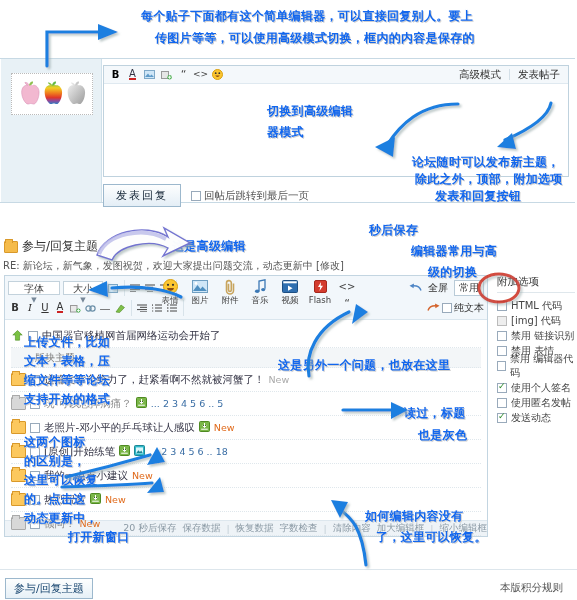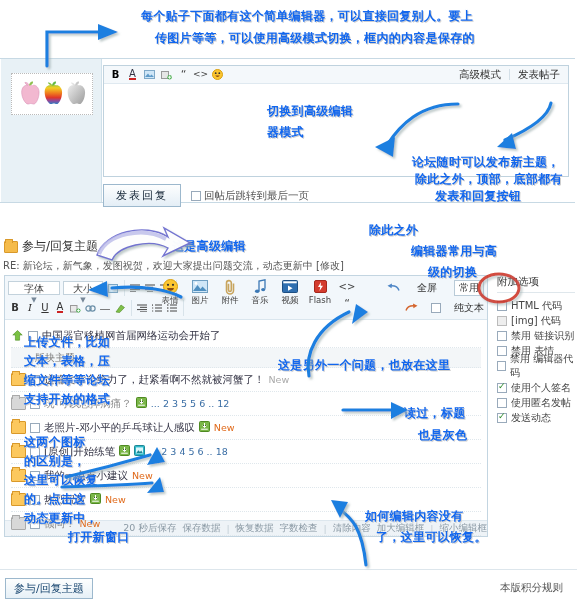--- a/index.html
+++ b/index.html
@@ -113,21 +113,21 @@
   .ic{
     width:14px;height:14px;margin-right:1px;display:flex;
     align-items:center;justify-content:center;font-size:10px;color:#333;
     line-height:1;cursor:pointer;
   }
   .vsep{width:1px;height:16px;background:#d8e3ea;margin:0 3px;}
   .bigic{width:30px;display:flex;flex-direction:column;align-items:center;justify-content:flex-start;cursor:pointer;}
   .bigic .gl{width:18px;height:17px;display:flex;align-items:center;justify-content:center;font-size:13px;}
   .bigic .cap{font-size:8.5px;color:#444;line-height:9px;margin-top:1px;}
   .adv-right{position:absolute;right:3px;top:2px;width:105px;}
-  .ar-row{display:flex;align-items:center;justify-content:flex-end;height:20px;gap:13px;font-size:10px;color:#333;}
+  .ar-row{display:flex;align-items:center;justify-content:flex-end;height:20px;gap:2px;font-size:10px;color:#333;}
   .ar-btn{padding:0 4px;cursor:pointer;}
   .ar-btn.sel{border:1px solid #b9cbd8;background:#fff;}
 
   .adv-body{height:200px;background:#fff;position:relative;padding:4px 6px;box-sizing:border-box;}
   .tlist{font-size:10.5px;color:#333;}
   .trow{display:flex;align-items:center;gap:4px;height:23px;border-bottom:1px dotted #dfe7ec;}
   .trow .ttl{color:#334;white-space:nowrap;}
   .trow .ttl.read{color:#888;}
   .newtag{color:#e06a1b;font-size:9.5px;}
   .newtag.gray{color:#aaa;}
@@ -476,21 +476,21 @@
                 <span class="newtag gray">New</span>
               </div>
               <div class="trow">
                 <span class="fld read"></span>
                 <span class="cbox"></span>
                 <span class="ttl read">玩-可以忘掉病痛？</span>
                 <span><svg width="11" height="11" viewBox="0 0 11 11">
                     <rect x="0.5" y="0.5" width="10" height="10" rx="1" fill="#7ab648" stroke="#4f8a22"></rect>
                     <path d="M2.2 8.2h6.6M5.5 2v4.4M3.6 4.6 5.5 6.6 7.4 4.6" stroke="#fff" stroke-width="1"></path>
                   </svg></span>
-                <span class="pages">... 2 3 5 5 6 .. 12</span>
+                <span class="pages">... 2 3 4 5 6 .. 5</span>
               </div>
               <div class="trow">
                 <span class="fld"></span>
                 <span class="cbox"></span>
                 <span class="ttl">老照片-邓小平的乒乓球让人感叹</span>
                 <span><svg width="11" height="11" viewBox="0 0 11 11">
                     <rect x="0.5" y="0.5" width="10" height="10" rx="1" fill="#7ab648" stroke="#4f8a22"></rect>
                     <path d="M2.2 8.2h6.6M5.5 2v4.4M3.6 4.6 5.5 6.6 7.4 4.6" stroke="#fff" stroke-width="1"></path>
                   </svg></span>
                 <span class="newtag">New</span>
@@ -598,25 +598,25 @@
     <span class="f-right">本版积分规则</span>
   </div>
 
   <div class="anno" style="left:141px;top:8px;">每个贴子下面都有这个简单编辑器，可以直接回复别人。要上</div>
   <div class="anno" style="left:155px;top:30px;">传图片等等，可以使用高级模式切换，框内的内容是保存的</div>
 
   <div class="anno" style="left:267px;top:103px;">切换到高级编辑</div>
   <div class="anno" style="left:267px;top:124px;">器模式</div>
 
   <div class="anno" style="left:412px;top:154px;">论坛随时可以发布新主题，</div>
-  <div class="anno" style="left:415px;top:171px;">除此之外，顶部，底部都有</div>
+  <div class="anno" style="left:415px;top:171px;">除此之外，顶部，附加选项</div>
   <div class="anno" style="left:435px;top:188px;">发表和回复按钮</div>
 
   <div class="anno" style="left:172px;top:238px;">这是高级编辑</div>
-  <div class="anno" style="left:369px;top:222px;">除此之外</div>
+  <div class="anno" style="left:369px;top:222px;">秒后保存</div>
   <div class="anno" style="left:411px;top:243px;">编辑器常用与高</div>
   <div class="anno" style="left:428px;top:264px;">级的切换</div>
 
   <div class="anno" style="left:24px;top:334px;">上传文件，比如</div>
   <div class="anno" style="left:24px;top:353px;">文本，表格，压</div>
   <div class="anno" style="left:24px;top:372px;">缩文件等等论坛</div>
   <div class="anno" style="left:24px;top:391px;">支持开放的格式</div>
 
   <div class="anno" style="left:24px;top:434px;">这两个图标</div>
   <div class="anno" style="left:24px;top:453px;">的区别是，</div>

